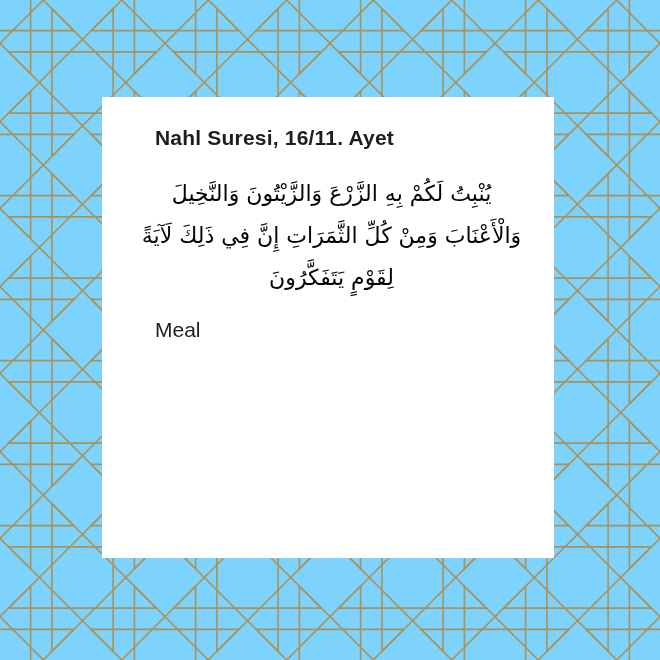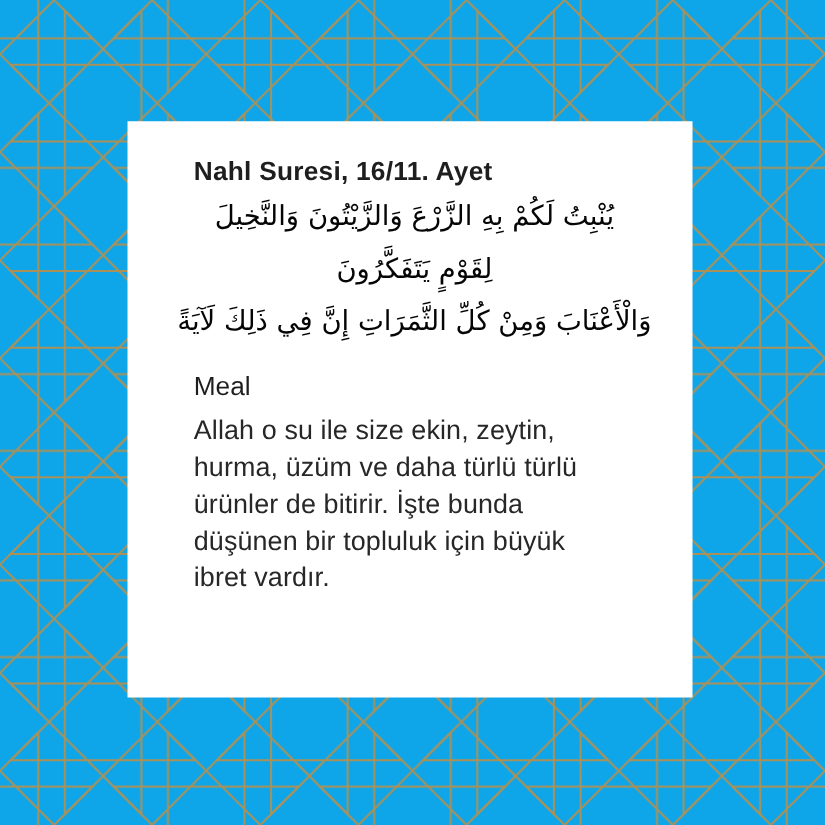--- a/index.html
+++ b/index.html
@@ -2,21 +2,21 @@
 <html><head>
 <meta charset="utf-8">
 <style>
   * { margin: 0; padding: 0; box-sizing: border-box; }
   html, body { background: #ffffff; }
   .canvas {
     position: relative;
     width: 660px;
     height: 660px;
     overflow: hidden;
-    background: #0ea5e9;
+    background: #7dd3fc;
     font-family: "Liberation Sans", sans-serif;
   }
   .pattern-svg {
     position: absolute;
     left: 0;
     top: 0;
     display: block;
   }
   .verse-card {
     position: absolute;
@@ -28,21 +28,21 @@
     padding: 28px 40px 0 53px;
   }
   .verse-title {
     font-size: 21px;
     line-height: 26px;
     font-weight: 700;
     color: #1e1e1e;
     letter-spacing: 0.2px;
   }
   .arabic-block {
-    margin-top: 2px;
+    margin-top: 22px;
     margin-left: -20px;
     margin-right: -14px;
     direction: rtl;
     text-align: center;
     font-family: "DejaVu Sans", sans-serif;
     font-size: 22px;
     line-height: 42px;
     color: #050505;
   }
   .arabic-line {
@@ -84,26 +84,21 @@
     </defs>
     <rect width="660" height="660" fill="url(#geo)"></rect>
   </svg>
 
   <div class="verse-card">
 
     <div class="verse-title">Nahl Suresi, 16/11. Ayet</div>
 
     <div class="arabic-block" dir="rtl" lang="ar">
       <div class="arabic-line">يُنْبِتُ لَكُمْ بِهِ الزَّرْعَ وَالزَّيْتُونَ وَالنَّخِيلَ</div>
+      <div class="arabic-line">وَالْأَعْنَابَ وَمِنْ كُلِّ الثَّمَرَاتِ إِنَّ فِي ذَلِكَ لَآيَةً</div>
       <div class="arabic-line">لِقَوْمٍ يَتَفَكَّرُونَ</div>
-      <div class="arabic-line">وَالْأَعْنَابَ وَمِنْ كُلِّ الثَّمَرَاتِ إِنَّ فِي ذَلِكَ لَآيَةً</div>
     </div>
 
     <div class="meal-heading">Meal</div>
 
-    <div class="meal-text" lang="tr">Allah o su ile size ekin, zeytin,
-hurma, üzüm ve daha türlü türlü
-ürünler de bitirir. İşte bunda
-düşünen bir topluluk için büyük
-ibret vardır.</div>
 
   </div>
 </div>
 
 </body></html>

